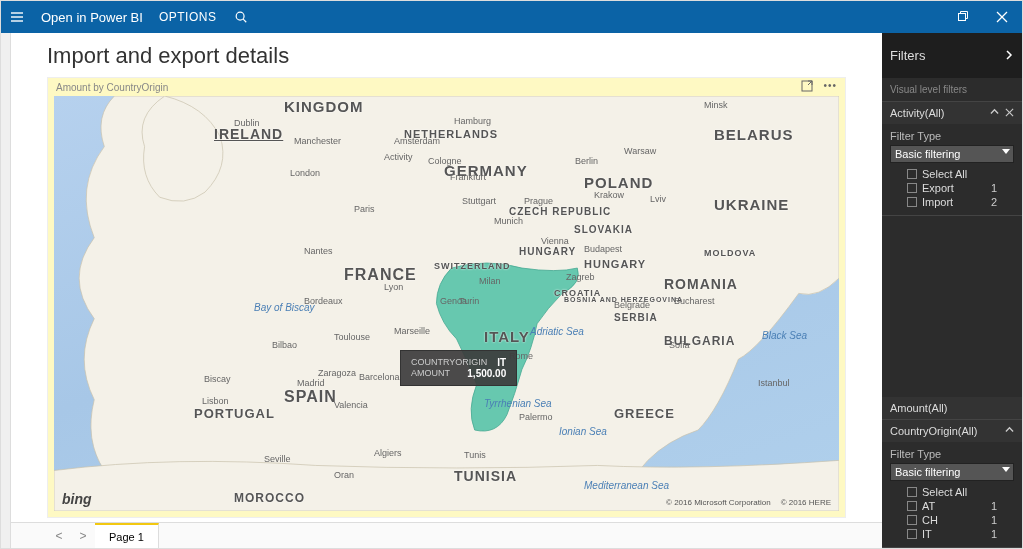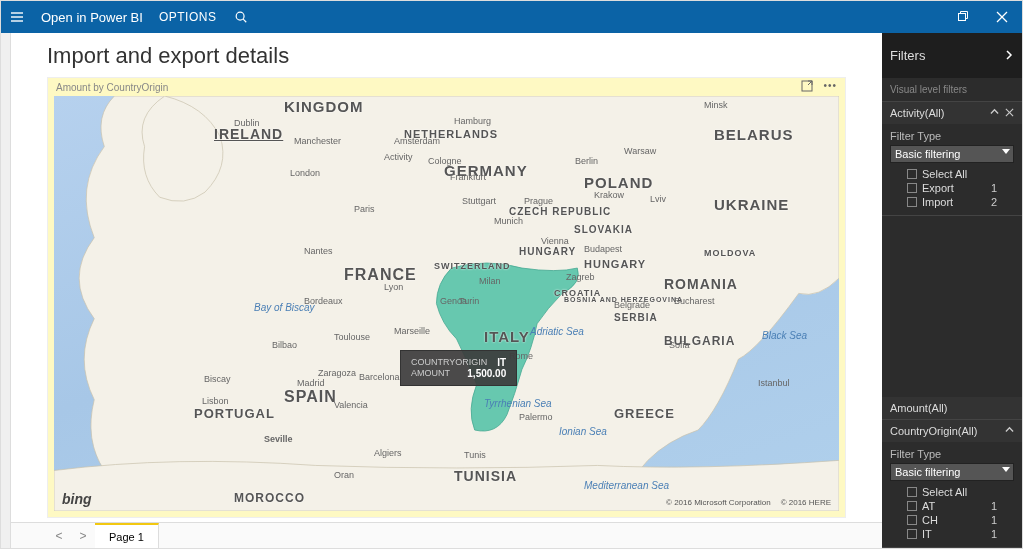--- a/index.html
+++ b/index.html
@@ -202,21 +202,21 @@
             <span class="city-label" style="top:76px;left:396px;">Frankfurt</span>
             <span class="city-label" style="top:100px;left:408px;">Stuttgart</span>
             <span class="city-label" style="top:60px;left:374px;">Cologne</span>
             <span class="city-label" style="top:200px;left:405px;">Turin</span>
             <span class="city-label" style="top:200px;left:386px;">Genoa</span>
             <span class="city-label" style="top:230px;left:340px;">Marseille</span>
             <span class="city-label" style="top:236px;left:280px;">Toulouse</span>
             <span class="city-label" style="top:200px;left:250px;">Bordeaux</span>
             <span class="city-label" style="top:150px;left:250px;">Nantes</span>
             <span class="city-label" style="top:244px;left:218px;">Bilbao</span>
-            <span class="city-label" style="top:338px;left:210px;font-weight:bold;">Seville</span>
+            <span class="city-label" style="top:358px;left:210px;">Seville</span>
             <span class="city-label" style="top:304px;left:280px;">Valencia</span>
             <span class="city-label" style="top:272px;left:264px;">Zaragoza</span>
             <span class="city-label" style="top:278px;left:150px;">Biscay</span>
             <span class="city-label" style="top:40px;left:240px;">Manchester</span>
             <span class="city-label" style="top:94px;left:540px;">Krakow</span>
             <span class="city-label" style="top:98px;left:596px;">Lviv</span>
             <span class="city-label" style="top:354px;left:410px;">Tunis</span>
             <span class="city-label" style="top:374px;left:280px;">Oran</span>
 
             <div class="tooltip" style="top:254px;left:346px;">

